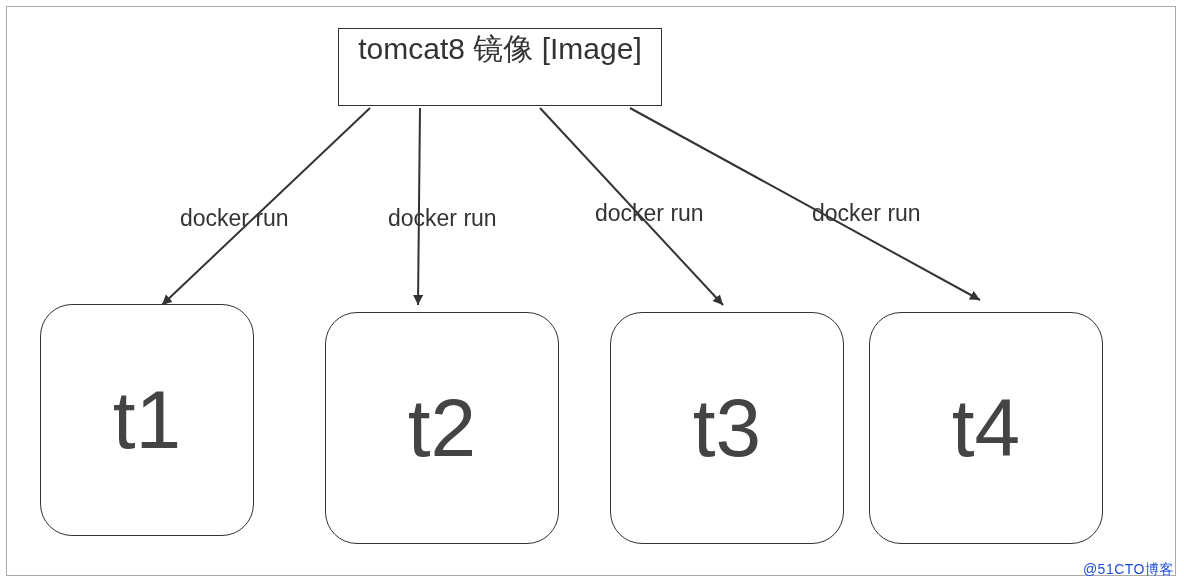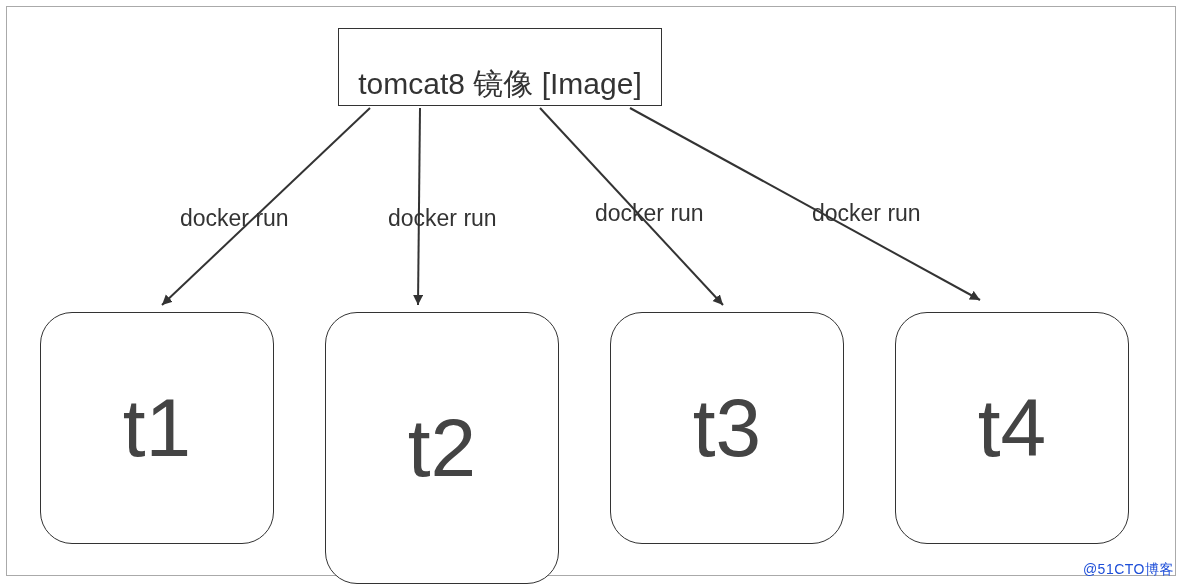--- a/index.html
+++ b/index.html
@@ -19,21 +19,21 @@
     width: 1170px;
     height: 570px;
     border: 1px solid #aaa;
     box-sizing: border-box;
   }
   .image-box {
     position: absolute;
     border: 1px solid #333;
     box-sizing: border-box;
     display: flex;
-    align-items: flex-end;
+    align-items: flex-start;
     justify-content: center;
     font-size: 30px;
     color: #333;
     background: #fff;
   }
   .container-box {
     position: absolute;
     border: 1px solid #333;
     border-radius: 32px;
     box-sizing: border-box;
@@ -91,26 +91,26 @@
   <line x1="540" y1="108" x2="723" y2="305" stroke="#333" stroke-width="2" marker-end="url(#arrowhead)"></line>
 
   <line x1="630" y1="108" x2="980" y2="300" stroke="#333" stroke-width="2" marker-end="url(#arrowhead)"></line>
 </svg>
 
 <div class="edge-label" style="left:180px; top:205px;">docker run</div>
 <div class="edge-label" style="left:388px; top:205px;">docker run</div>
 <div class="edge-label" style="left:595px; top:200px;">docker run</div>
 <div class="edge-label" style="left:812px; top:200px;">docker run</div>
 
-<div class="container-box" style="left:40px;  top:312px; width:234px; height:232px;">
+<div class="container-box" style="left:40px;  top:304px; width:214px; height:232px;">
   <span>t1</span>
 </div>
-<div class="container-box" style="left:325px; top:312px; width:234px; height:272px;">
+<div class="container-box" style="left:325px; top:312px; width:234px; height:232px;">
   <span>t2</span>
 </div>
 <div class="container-box" style="left:610px; top:312px; width:234px; height:232px;">
   <span>t3</span>
 </div>
-<div class="container-box" style="left:895px; top:312px; width:234px; height:232px;">
+<div class="container-box" style="left:869px; top:312px; width:234px; height:232px;">
   <span>t4</span>
 </div>
 
 <div class="watermark">@51CTO博客</div>
 
 </body></html>

